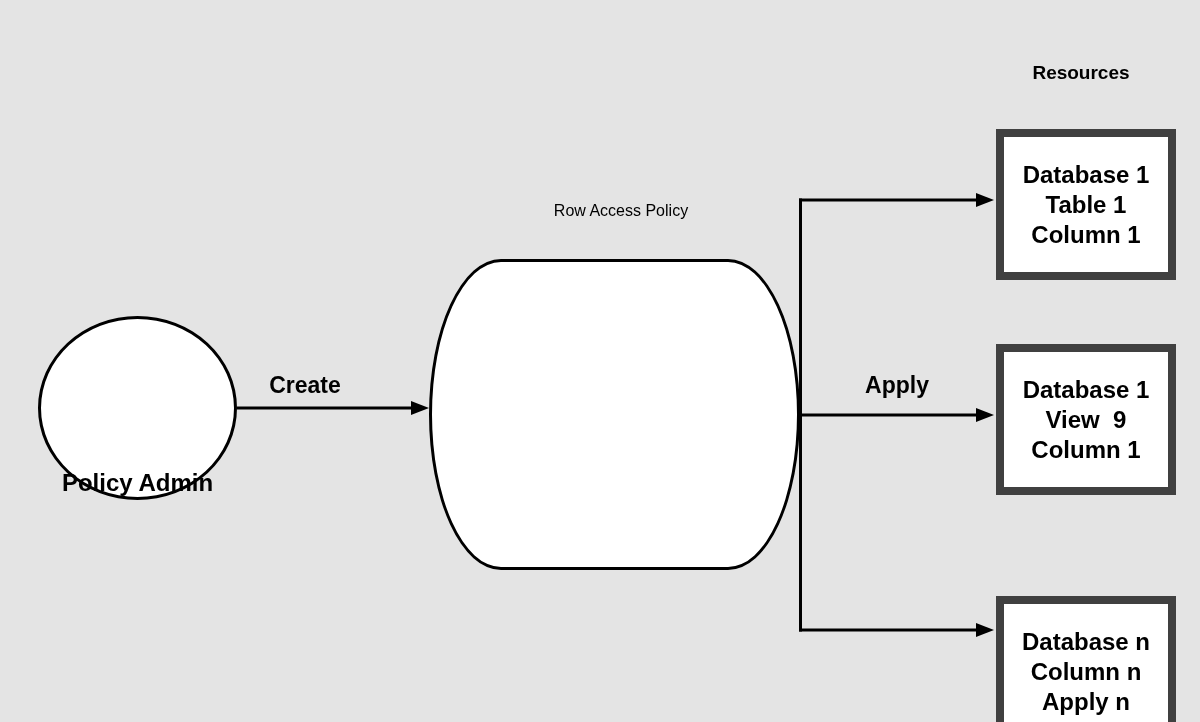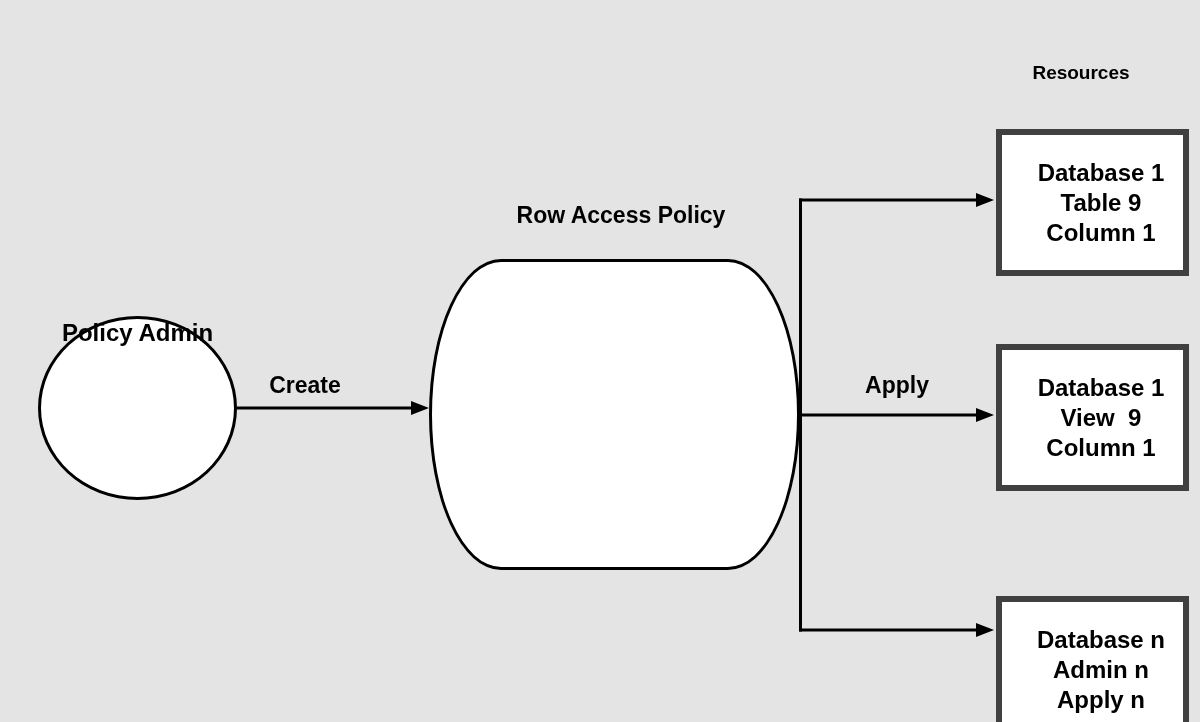--- a/index.html
+++ b/index.html
@@ -34,34 +34,34 @@
   .actor-circle {
     position: absolute;
     left: 38px;
     top: 316px;
     width: 193px;
     height: 178px;
     background: #ffffff;
     border: 3px solid #000000;
     border-radius: 50%;
     display: flex;
-    align-items: flex-start;
+    align-items: flex-end;
     justify-content: center;
     font-size: 24px;
     font-weight: bold;
     text-align: center;
   }
 
   .policy-title {
     position: absolute;
     left: 471px;
     top: 202px;
     width: 300px;
-    font-size: 23px;
-    font-weight: bold;
+    font-size: 16px;
+    font-weight: normal;
     text-align: center;
     white-space: pre;
   }
 
   .policy-barrel {
     position: absolute;
     left: 429px;
     top: 259px;
     width: 365px;
     height: 305px;
@@ -102,29 +102,28 @@
     text-align: center;
     white-space: pre;
   }
 
   .resource-box {
     position: absolute;
     left: 996px;
     width: 164px;
     height: 135px;
     background: #ffffff;
-    border: 6px solid #404040;
+    border: 8px solid #404040;
     display: flex;
     flex-direction: column;
     align-items: center;
     justify-content: center;
     font-size: 24px;
     font-weight: bold;
     text-align: center;
-    padding-left: 17px;
   }
   .resource-box .box-line {
     line-height: 30px;
     white-space: pre;
   }
   #resource-box-1 { top: 129px; }
   #resource-box-2 { top: 344px; }
   #resource-box-3 { top: 560px; margin-top: 36px; }
 </style>
 </head>
@@ -171,29 +170,29 @@
   <div class="edge-label" style="left:255px; top:372px; width:100px;">Create</div>
   <div class="edge-label" style="left:847px; top:372px; width:100px;">Apply</div>
 
   <div class="policy-title">Row Access Policy</div>
   <div class="policy-barrel"></div>
 
   <div class="resources-heading">Resources</div>
 
   <div class="resource-box" id="resource-box-1">
     <div class="box-line">Database 1</div>
-    <div class="box-line">Table 9</div>
+    <div class="box-line">Table 1</div>
     <div class="box-line">Column 1</div>
   </div>
 
   <div class="resource-box" id="resource-box-2">
     <div class="box-line">Database 1</div>
     <div class="box-line">View  9</div>
     <div class="box-line">Column 1</div>
   </div>
 
   <div class="resource-box" id="resource-box-3">
     <div class="box-line">Database n</div>
-    <div class="box-line">Admin n</div>
+    <div class="box-line">Column n</div>
     <div class="box-line">Apply n</div>
   </div>
 
 </div>
 
 </body></html>

